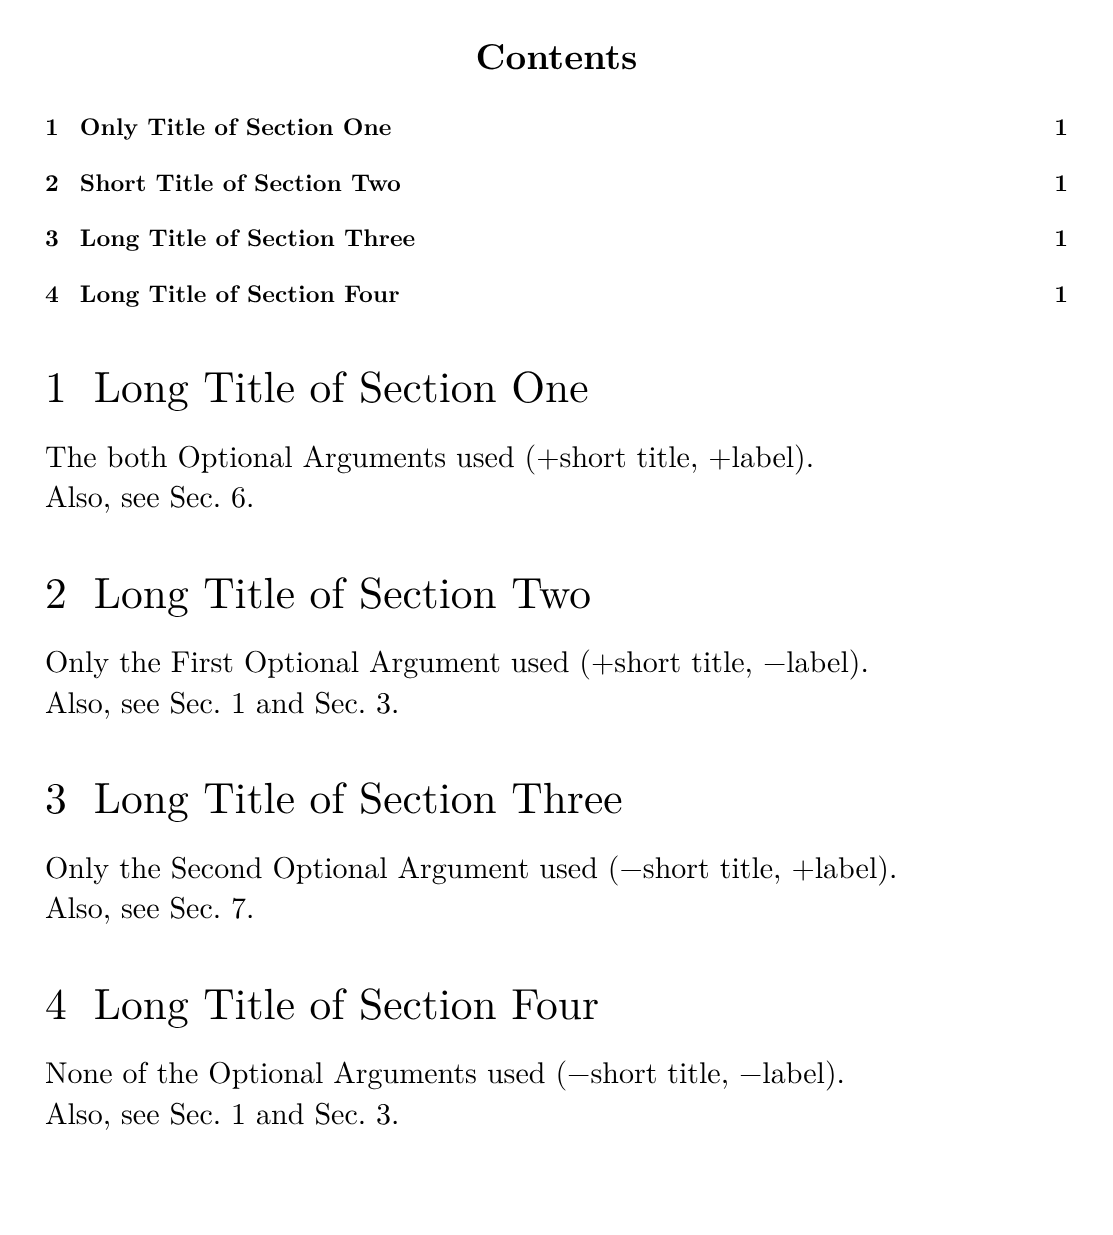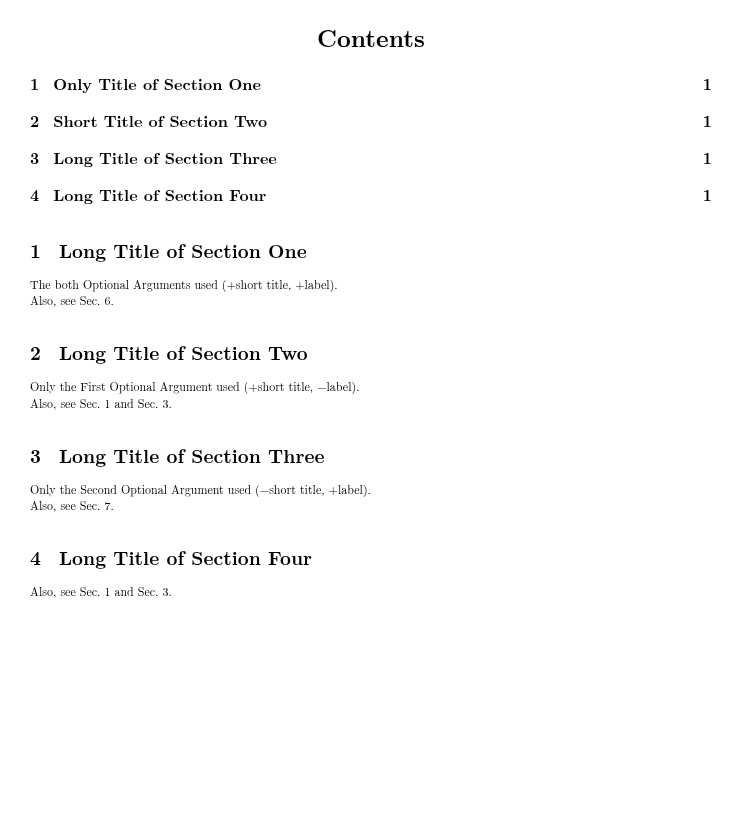--- a/index.html
+++ b/index.html
@@ -26,30 +26,30 @@
     margin-bottom: 14px;
   }
   .toc-left {
     display: flex;
     gap: 14px;
   }
   .section {
     margin-top: 30px;
   }
   .section-heading {
-    font-size: 19px;
-    font-weight: bold;
+    font-size: 29px;
+    font-weight: normal;
     margin-bottom: 12px;
   }
   .section-heading .num {
     display: inline-block;
     margin-right: 18px;
   }
   .body-text {
-    font-size: 12px;
+    font-size: 20px;
     line-height: 1.35;
     margin: 0;
   }
 </style>
 </head>
 <body>
 
 <div class="toc-title">Contents</div>
 
 <div class="toc-entry">
@@ -102,14 +102,15 @@
     <span class="num">3</span><span>Long Title of Section Three</span>
   </div>
   <p class="body-text">Only the Second Optional Argument used (−short title, +label).</p>
   <p class="body-text">Also, see Sec. 7.</p>
 </div>
 
 <div class="section">
   <div class="section-heading">
     <span class="num">4</span><span>Long Title of Section Four</span>
   </div>
+  <p class="body-text">None of the Optional Arguments used (−short title, −label).</p>
   <p class="body-text">Also, see Sec. 1 and Sec. 3.</p>
 </div>
 
 </body></html>

